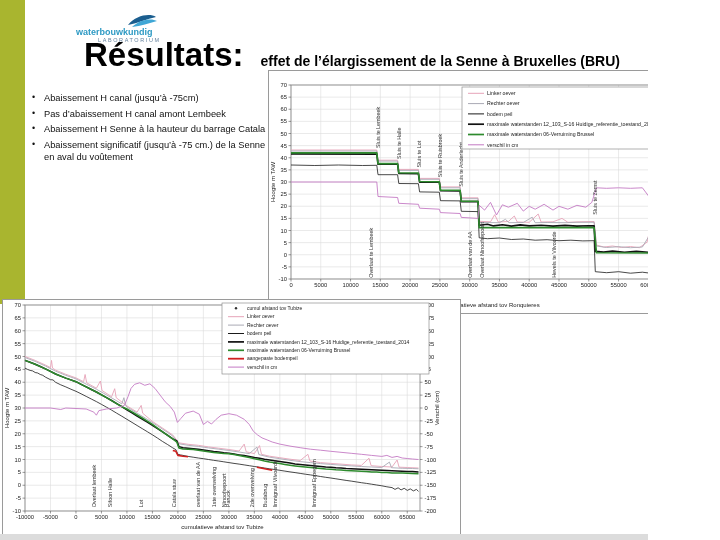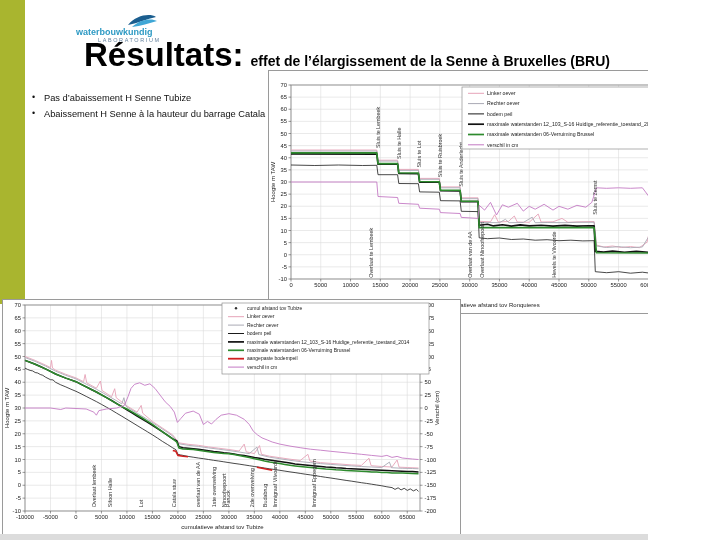--- a/index.html
+++ b/index.html
@@ -5,21 +5,21 @@
   html,body{margin:0;padding:0;background:#fff;}
   .slide{position:relative;width:648px;height:540px;background:#fff;overflow:hidden;
          font-family:"Liberation Sans",sans-serif;}
   .accent{position:absolute;left:0;top:0;width:25px;height:304px;background:#a9b52f;}
   .logo-left{position:absolute;left:76px;top:27px;}
   .lw1{color:#2e9ac4;font-weight:bold;font-size:9px;line-height:10px;}
   .lw2{color:#64829e;font-size:5.5px;letter-spacing:1.6px;margin-left:22px;line-height:6px;}
   .swoosh{position:absolute;left:126px;top:12px;}
   .title{position:absolute;left:84px;top:36px;white-space:nowrap;color:#000;}
   .title-main{font-size:33px;font-weight:bold;}
-  .title-sub{font-size:14px;font-weight:bold;margin-left:7px;}
+  .title-sub{font-size:14px;font-weight:bold;margin-left:17px;}
   .logo-right-svg{position:absolute;left:642px;top:6px;}
   .dept{position:absolute;left:638px;top:58px;width:80px;text-align:center;
         font-style:italic;color:#7aa11c;font-size:8px;font-weight:bold;}
   .bullets{position:absolute;left:30px;top:92px;width:244px;margin:0;padding:0;list-style:none;}
   .bullets li{position:relative;padding-left:14px;font-size:9.3px;line-height:1.3;
         margin-bottom:3.5px;color:#111;}
   .bullets li::before{content:"\2022";position:absolute;left:2px;top:0;font-size:9px;color:#111;}
   .chart{position:absolute;background:transparent;}
   .chart-top{left:268px;top:70px;width:450px;height:244px;}
   .chart-bottom{left:2px;top:299px;width:459px;height:236px;}
@@ -50,22 +50,24 @@
     <g>
       <path d="M31,4 C44,6 52,18 48,30 C41,24 35,14 31,4 Z" fill="#c4c4c4"></path>
       <path d="M48,33 C40,44 26,47 16,40 C25,37 37,36 48,33 Z" fill="#b2b2b2"></path>
       <path d="M12,37 C6,25 11,12 23,7 C21,17 16,27 12,37 Z" fill="#a2c417"></path>
       <circle cx="30" cy="25" r="7" fill="#ffffff"></circle>
     </g>
   </svg>
   <div class="dept">département</div>
 
   <ul class="bullets">
-    <li>Pas d’abaissement H Senne Tubize</li>
+    <li>Abaissement H canal (jusqu’à -75cm)</li>
+    <li>Pas d’abaissement H canal amont Lembeek</li>
     <li>Abaissement H Senne à la hauteur du barrage Catala</li>
+    <li>Abaissement significatif (jusqu’à -75 cm.) de la Senne en aval du voûtement</li>
   </ul>
 
   <svg class="chart chart-top" viewBox="0 0 450 244">
       <rect x="0.5" y="0.5" width="449" height="243" fill="#ffffff" stroke="#9a9a9a" stroke-width="1"></rect>
       <line x1="23" y1="15" x2="23" y2="209" stroke="#dcdcdc" stroke-width="0.6"></line>
       <line x1="52.77777777777777" y1="15" x2="52.77777777777777" y2="209" stroke="#dcdcdc" stroke-width="0.6"></line>
       <line x1="82.55555555555554" y1="15" x2="82.55555555555554" y2="209" stroke="#dcdcdc" stroke-width="0.6"></line>
       <line x1="112.33333333333333" y1="15" x2="112.33333333333333" y2="209" stroke="#dcdcdc" stroke-width="0.6"></line>
       <line x1="142.1111111111111" y1="15" x2="142.1111111111111" y2="209" stroke="#dcdcdc" stroke-width="0.6"></line>
       <line x1="171.88888888888889" y1="15" x2="171.88888888888889" y2="209" stroke="#dcdcdc" stroke-width="0.6"></line>

